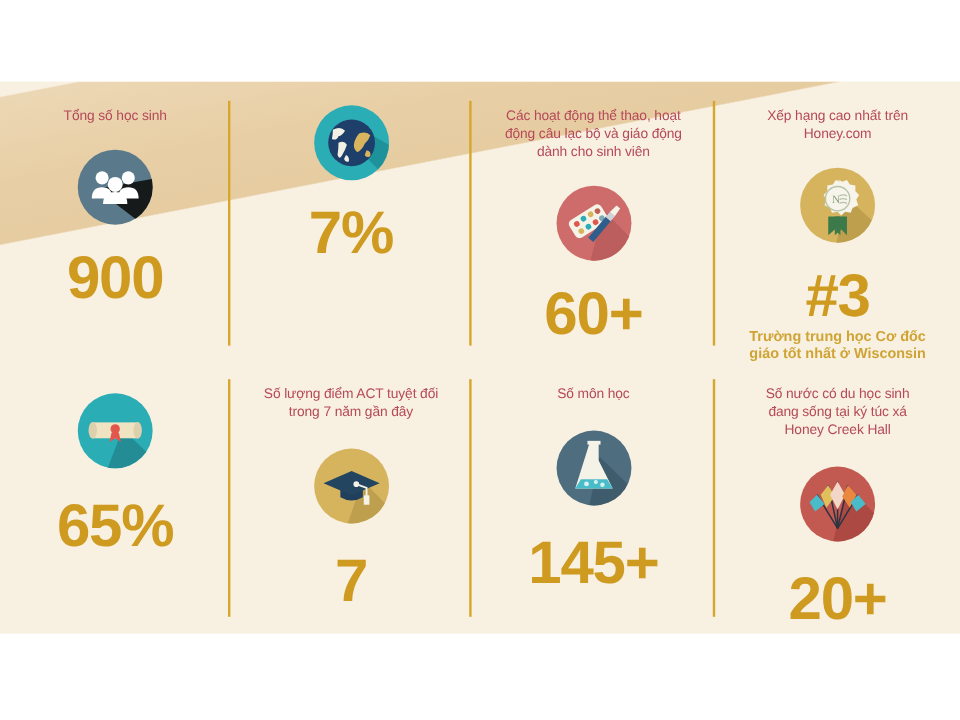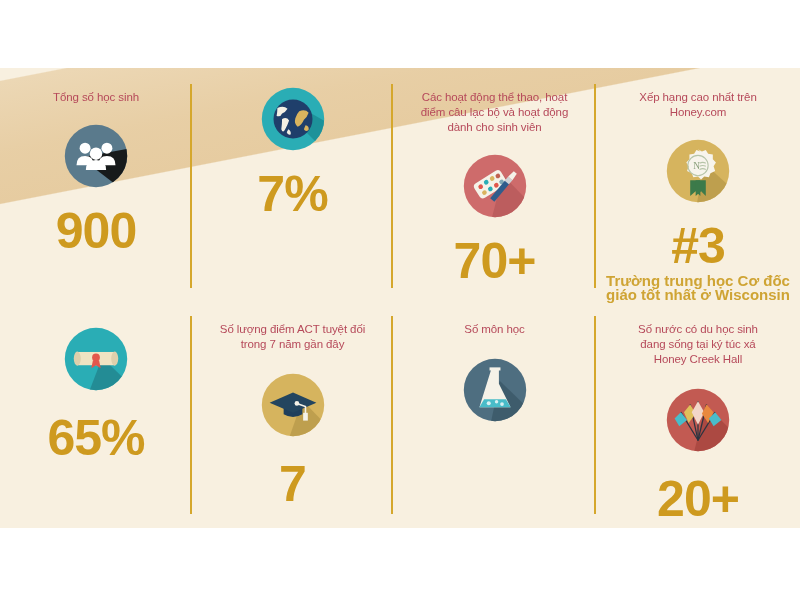--- a/index.html
+++ b/index.html
@@ -114,21 +114,21 @@
     font-size: 50px;
     line-height: 52px;
     font-weight: 700;
     margin-top: 10px;
     letter-spacing: -1px;
   }
   .cell.r2 .value { margin-top: 14px; }
 
   .subcap {
     color: #cfa434;
-    font-size: 15px;
+    font-size: 12px;
     line-height: 13.5px;
     font-weight: 700;
     text-align: left;
     margin-top: 2px;
     white-space: pre-line;
   }
 </style>
 </head>
 <body>
 
@@ -189,21 +189,21 @@
               <path d="M58 40 q8 -3 12 2 q-2 6 -6 9 q-3 7 -8 9 q-5 -4 -3 -11 q2 -6 5 -9 z"></path>
               <path d="M66 58 q5 1 4 6 q-4 3 -6 -1 z"></path>
             </g>
           </svg>
         </div>
         <div class="value">7%</div>
       </div>
 
       <div class="cell r1 divider">
         <div class="cap">Các hoạt động thể thao, hoạt
-điểm câu lạc bộ và hoạt động
+động câu lạc bộ và giáo động
 dành cho sinh viên</div>
         <div class="icon-wrap">
           <svg viewBox="0 0 100 100" width="78" height="78">
             <defs>
                 <clipPath id="c3">
                   <circle cx="50" cy="50" r="40"></circle>
                 </clipPath>
               </defs>
             <circle cx="50" cy="50" r="40" fill="#ce6b6b"></circle>
             <g clip-path="url(#c3)">
@@ -220,21 +220,21 @@
               <circle cx="52" cy="50" r="3" fill="#e2574c"></circle>
               <circle cx="60" cy="50" r="3" fill="#7fa8b5"></circle>
             </g>
             <g transform="rotate(40 52 62)">
               <rect x="48" y="40" width="7" height="30" fill="#2f5d8c"></rect>
               <rect x="48" y="34" width="7" height="7" fill="#cfd3d6"></rect>
               <path d="M48 34 L55 34 L54 24 L49 24 Z" fill="#f5f2e8"></path>
             </g>
           </svg>
         </div>
-        <div class="value">70+</div>
+        <div class="value">60+</div>
       </div>
 
       <div class="cell r1">
         <div class="cap">Xếp hạng cao nhất trên
 Honey.com</div>
         <div class="icon-wrap">
           <svg viewBox="0 0 100 100" width="78" height="78">
             <defs>
                 <clipPath id="c4">
                   <circle cx="50" cy="50" r="40"></circle>
@@ -319,20 +319,21 @@
               <path d="M56 38 L95 76 L95 95 L44 95 Z" fill="#3d5a69" opacity="0.9"></path>
             </g>
             <path d="M45 24 L55 24 L55 42 L70 72 L30 72 Z" fill="#f5f2e8"></path>
             <path d="M36 62 L64 62 L70 72 L30 72 Z" fill="#49bcc9"></path>
             <circle cx="42" cy="67" r="2.6" fill="#d8f0f2"></circle>
             <circle cx="52" cy="65" r="2.2" fill="#d8f0f2"></circle>
             <circle cx="59" cy="68" r="2.4" fill="#d8f0f2"></circle>
             <rect x="43" y="21" width="14" height="4" fill="#f5f2e8"></rect>
           </svg>
         </div>
+        <div class="value">145+</div>
       </div>
 
       <div class="cell r2">
         <div class="cap">Số nước có du học sinh
 đang sống tại ký túc xá
 Honey Creek Hall</div>
         <div class="icon-wrap">
           <svg viewBox="0 0 100 100" width="78" height="78">
             <defs>
                 <clipPath id="c8">

